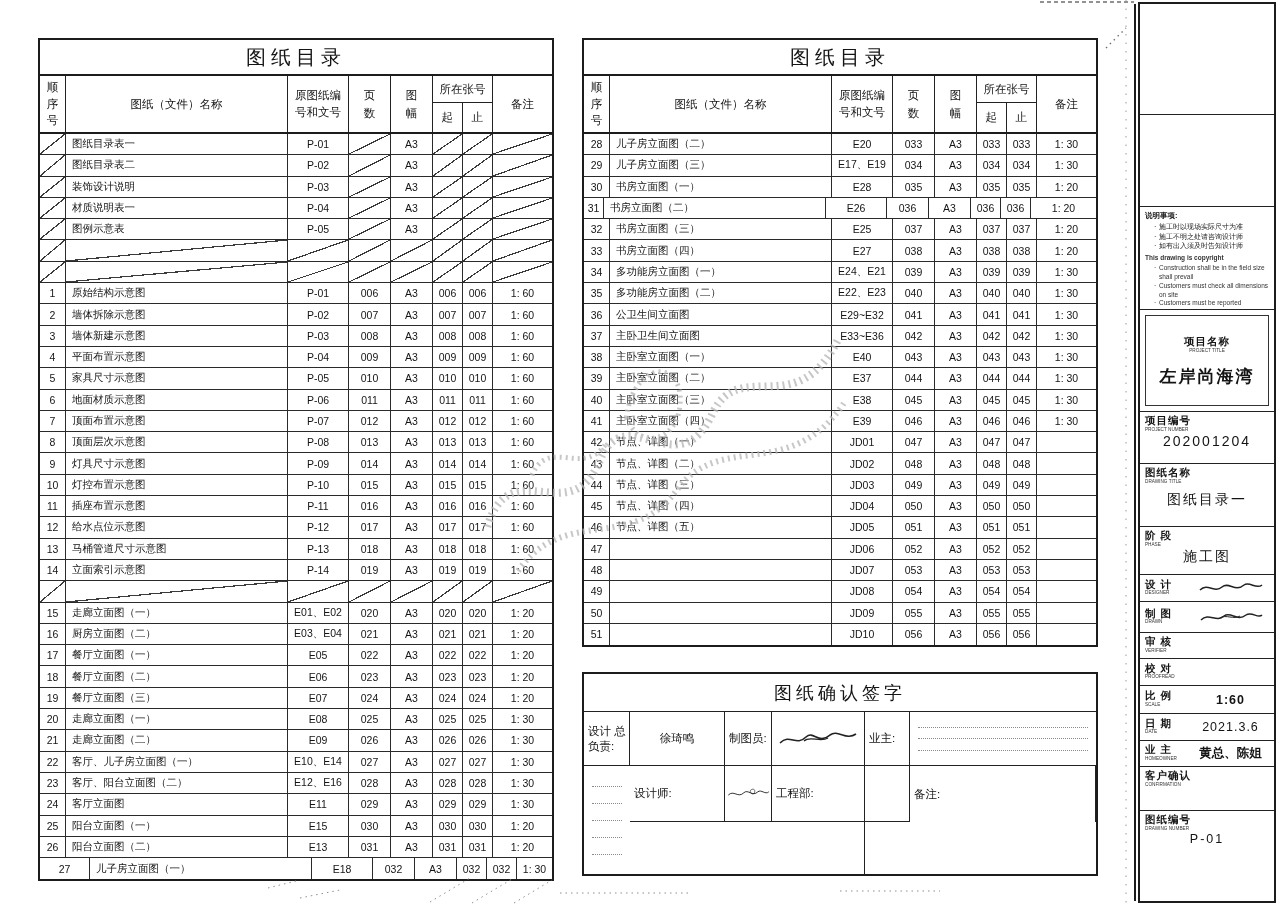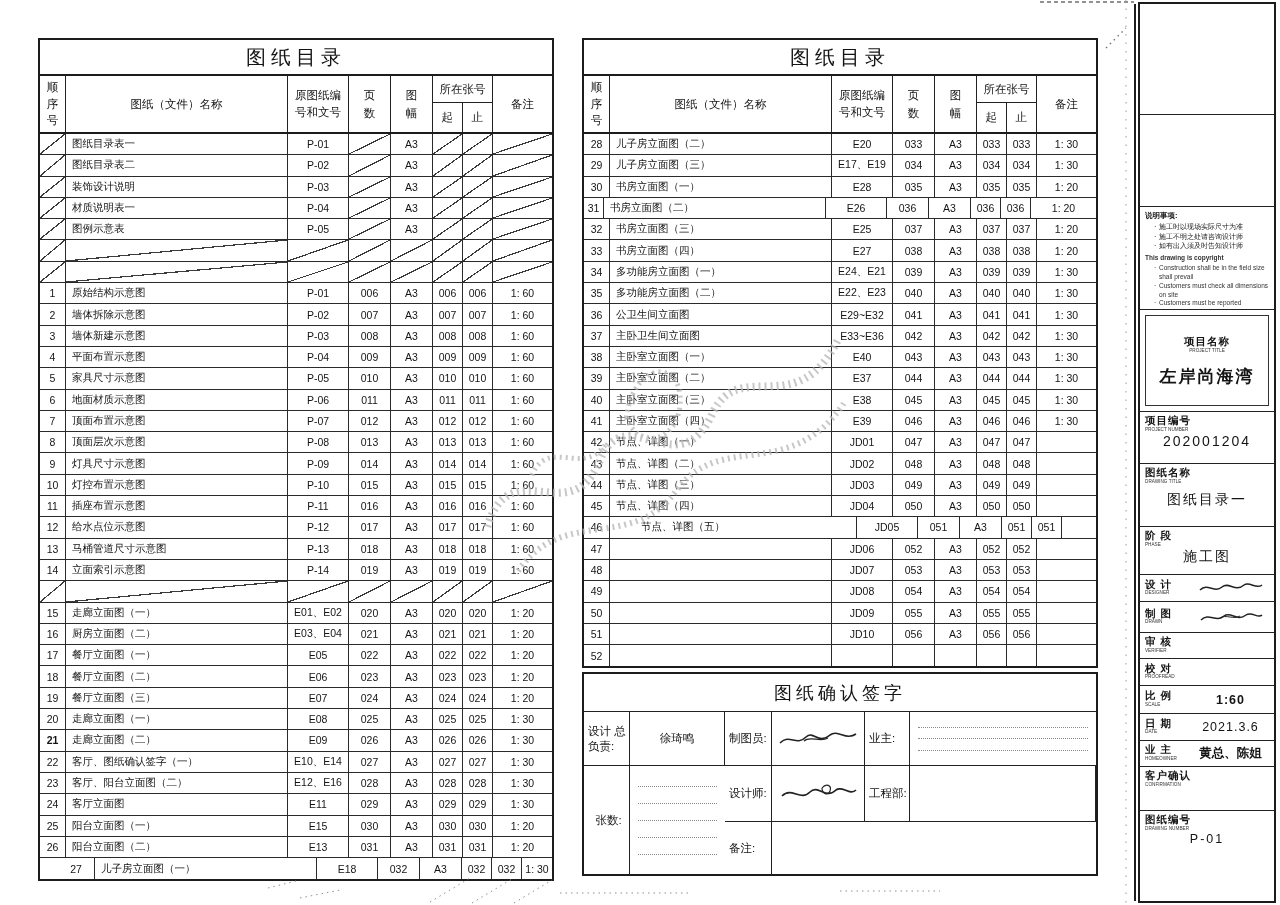--- a/index.html
+++ b/index.html
@@ -378,32 +378,32 @@
         <div class="cell" style="width: 26px;">20</div>
         <div class="cell al" style="width: 222px; text-align: right;">走廊立面图（一）</div>
         <div class="cell" style="width: 61px;">E08</div>
         <div class="cell" style="width: 42px;">025</div>
         <div class="cell" style="width: 42px;">A3</div>
         <div class="cell" style="width: 30px;">025</div>
         <div class="cell" style="width: 30px;">025</div>
         <div class="cell flex1">1: 30</div>
       </div>
       <div class="tbl-row">
-        <div class="cell" style="width: 26px; font-weight: bold;">21</div>
+        <div class="cell" style="width: 26px;">21</div>
         <div class="cell al" style="width: 222px;">走廊立面图（二）</div>
         <div class="cell" style="width: 61px;">E09</div>
         <div class="cell" style="width: 42px;">026</div>
         <div class="cell" style="width: 42px;">A3</div>
         <div class="cell" style="width: 30px;">026</div>
         <div class="cell" style="width: 30px;">026</div>
         <div class="cell flex1">1: 30</div>
       </div>
       <div class="tbl-row">
         <div class="cell" style="width: 26px;">22</div>
-        <div class="cell al" style="width: 222px;">客厅、图纸确认签字（一）</div>
+        <div class="cell al" style="width: 222px;">客厅、儿子房立面图（一）</div>
         <div class="cell" style="width: 61px;">E10、E14</div>
         <div class="cell" style="width: 42px;">027</div>
         <div class="cell" style="width: 42px;">A3</div>
         <div class="cell" style="width: 30px;">027</div>
         <div class="cell" style="width: 30px;">027</div>
         <div class="cell flex1">1: 30</div>
       </div>
       <div class="tbl-row">
         <div class="cell" style="width: 26px;">23</div>
         <div class="cell al" style="width: 222px;">客厅、阳台立面图（二）</div>
@@ -438,21 +438,21 @@
         <div class="cell" style="width: 26px;">26</div>
         <div class="cell al" style="width: 222px;">阳台立面图（二）</div>
         <div class="cell" style="width: 61px;">E13</div>
         <div class="cell" style="width: 42px;">031</div>
         <div class="cell" style="width: 42px;">A3</div>
         <div class="cell" style="width: 30px;">031</div>
         <div class="cell" style="width: 30px;">031</div>
         <div class="cell flex1">1: 20</div>
       </div>
       <div class="tbl-row">
-        <div class="cell" style="width: 37px; margin-left: 18px;">27</div>
+        <div class="cell" style="width: 50px;">27</div>
         <div class="cell al" style="width: 222px;">儿子房立面图（一）</div>
         <div class="cell" style="width: 61px;">E18</div>
         <div class="cell" style="width: 42px;">032</div>
         <div class="cell" style="width: 42px;">A3</div>
         <div class="cell" style="width: 30px;">032</div>
         <div class="cell" style="width: 30px;">032</div>
         <div class="cell flex1">1: 30</div>
       </div>
     </section>
 
@@ -656,21 +656,21 @@
         <div class="cell al" style="width: 222px;">节点、详图（四）</div>
         <div class="cell" style="width: 61px;">JD04</div>
         <div class="cell" style="width: 42px;">050</div>
         <div class="cell" style="width: 42px;">A3</div>
         <div class="cell" style="width: 30px;">050</div>
         <div class="cell" style="width: 30px;">050</div>
         <div class="cell flex1"></div>
       </div>
       <div class="tbl-row">
         <div class="cell" style="width: 26px;">46</div>
-        <div class="cell al" style="width: 222px; margin-left: 25px;">节点、详图（五）</div>
+        <div class="cell al" style="width: 222px;">节点、详图（五）</div>
         <div class="cell" style="width: 61px;">JD05</div>
         <div class="cell" style="width: 42px;">051</div>
         <div class="cell" style="width: 42px;">A3</div>
         <div class="cell" style="width: 30px;">051</div>
         <div class="cell" style="width: 30px;">051</div>
         <div class="cell flex1"></div>
       </div>
       <div class="tbl-row">
         <div class="cell" style="width: 26px;">47</div>
         <div class="cell al" style="width: 222px;"></div>
@@ -712,30 +712,20 @@
         <div class="cell flex1"></div>
       </div>
       <div class="tbl-row">
         <div class="cell" style="width: 26px;">51</div>
         <div class="cell al" style="width: 222px;"></div>
         <div class="cell" style="width: 61px;">JD10</div>
         <div class="cell" style="width: 42px;">056</div>
         <div class="cell" style="width: 42px;">A3</div>
         <div class="cell" style="width: 30px;">056</div>
         <div class="cell" style="width: 30px;">056</div>
-        <div class="cell flex1"></div>
-      </div>
-      <div class="tbl-row">
-        <div class="cell" style="width: 26px;">52</div>
-        <div class="cell al" style="width: 222px;"></div>
-        <div class="cell" style="width: 61px;"></div>
-        <div class="cell" style="width: 42px;"></div>
-        <div class="cell" style="width: 42px;"></div>
-        <div class="cell" style="width: 30px;"></div>
-        <div class="cell" style="width: 30px;"></div>
         <div class="cell flex1"></div>
       </div>
     </section>
 
   <section class="signoff">
     <div class="sg-title">图纸确认签字</div>
     <div class="sg-grid">
 
       <div class="sg-cell sg-label">设计 总负责:</div>
       <div class="sg-cell">徐琦鸣</div>
@@ -755,21 +745,20 @@
 
       <div class="sg-cell sg-label">设计师:</div>
       <div class="sg-cell">
         <svg width="84" height="28" viewBox="0 0 84 28">
           <path d="M6,16 C16,6 24,22 34,12 C42,4 50,20 60,10 C66,5 74,16 80,10" fill="none" stroke="#222" stroke-width="1.7"></path>
           <path d="M46,8 C50,3 56,5 54,11 C52,16 46,14 46,8" fill="none" stroke="#222" stroke-width="1.2"></path>
         </svg>
       </div>
       <div class="sg-cell sg-label">工程部:</div>
       <div class="sg-cell"></div>
-      <div class="sg-cell sg-label sg-bottom" style="grid-row:2/4;justify-content:center;">张数:</div>
       <div class="sg-cell sg-last sg-bottom dotlines" style="grid-row:2/4;">
           <i></i>
           <i></i>
           <i></i>
           <i></i>
           <i></i>
         </div>
 
       <div class="sg-cell sg-label sg-bottom">备注:</div>
       <div class="sg-cell sg-bottom" style="grid-column:2/5;"></div>

